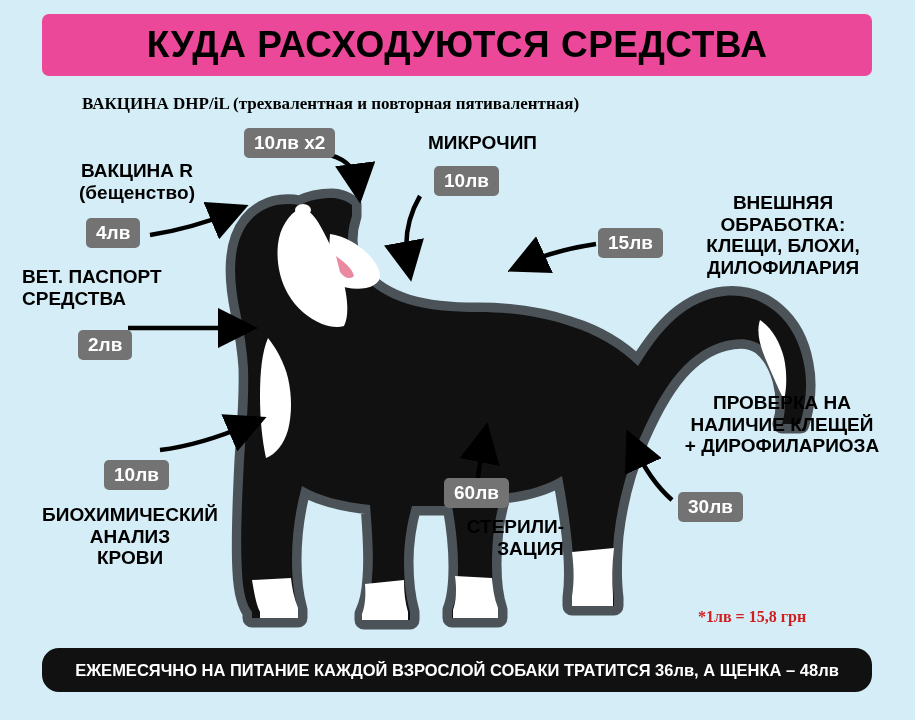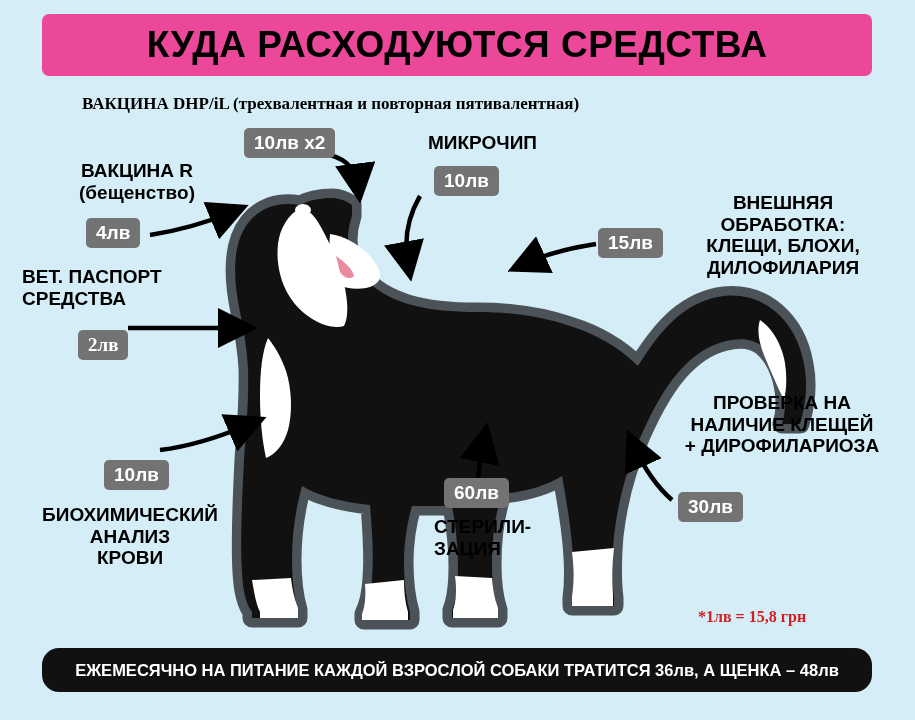--- a/index.html
+++ b/index.html
@@ -281,38 +281,38 @@
 
   <div class="label" style="left:42px; top:160px; width:190px; text-align:center;">ВАКЦИНА R
 (бещенство)</div>
   <div class="chip" style="left:86px; top:218px;">4лв</div>
 
   <div class="label" style="left:428px; top:132px;">МИКРОЧИП</div>
   <div class="chip" style="left:434px; top:166px;">10лв</div>
 
   <div class="label" style="left:22px; top:266px; width:190px;">ВЕТ. ПАСПОРТ
 СРЕДСТВА</div>
-  <div class="chip" style="left:78px; top:330px;font-family:Liberation Serif, serif;">2лв</div>
+  <div class="chip" style="left:78px; top:330px;">2лв</div>
 
   <div class="label" style="left:668px; top:192px; width:230px; text-align:center;">ВНЕШНЯЯ ОБРАБОТКА:
 КЛЕЩИ, БЛОХИ,
 ДИЛОФИЛАРИЯ</div>
   <div class="chip" style="left:598px; top:228px;">15лв</div>
 
   <div class="label" style="left:662px; top:392px; width:240px; text-align:center;">ПРОВЕРКА НА
 НАЛИЧИЕ КЛЕЩЕЙ
 + ДИРОФИЛАРИОЗА</div>
   <div class="chip" style="left:678px; top:492px;">30лв</div>
 
   <div class="label" style="left:14px; top:504px; width:232px; text-align:center;">БИОХИМИЧЕСКИЙ
 АНАЛИЗ
 КРОВИ</div>
   <div class="chip" style="left:104px; top:460px;">10лв</div>
 
-  <div class="label" style="left:434px; top:516px; width:130px;">СТЕРИЛИ-
+  <div class="label" style="left:434px; top:516px; width:130px;text-align:right;">СТЕРИЛИ-
 ЗАЦИЯ</div>
   <div class="chip" style="left:444px; top:478px;">60лв</div>
 
   <div class="note" style="left:698px; top:608px;font-family:Liberation Serif, serif;">*1лв = 15,8 грн</div>
 
   <div class="footer-bar">
     <div class="footer-text">ЕЖЕМЕСЯЧНО НА ПИТАНИЕ КАЖДОЙ ВЗРОСЛОЙ СОБАКИ ТРАТИТСЯ 36лв, А ЩЕНКА – 48лв</div>
   </div>
 
 </div>

